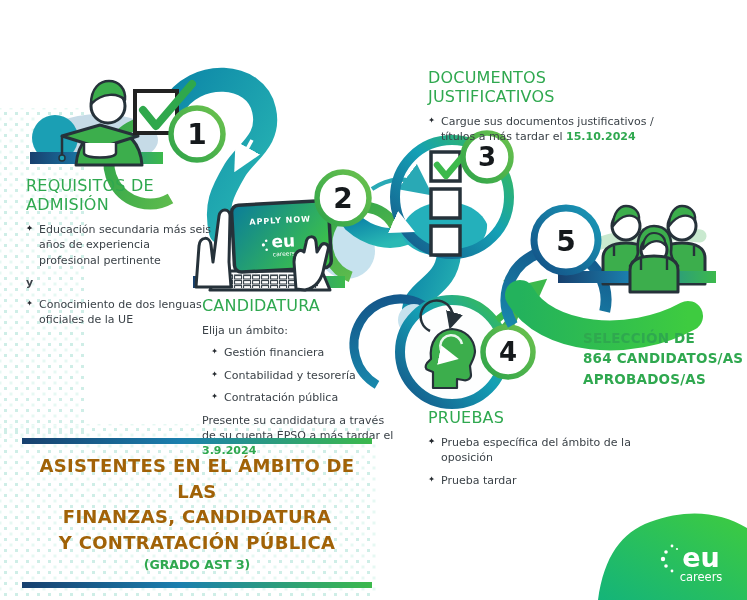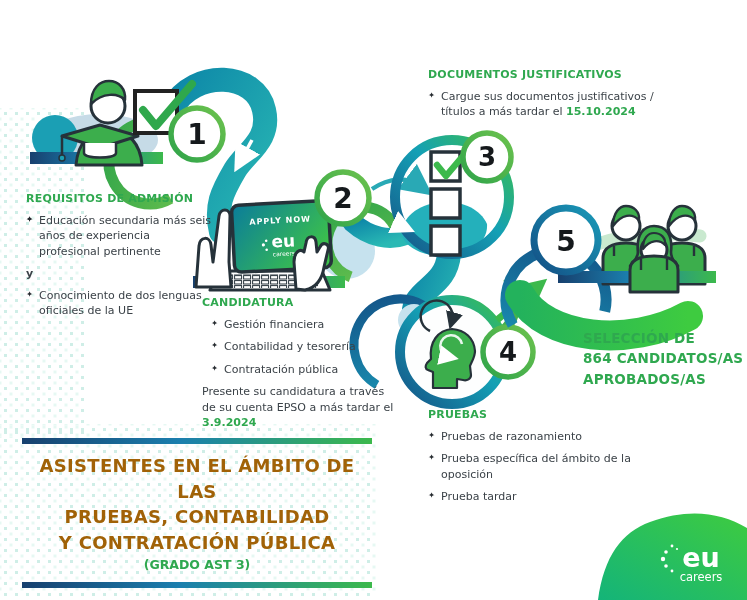--- a/index.html
+++ b/index.html
@@ -4,21 +4,21 @@
 <style>
   html,body{margin:0;padding:0;background:#fff;}
   .canvas{position:relative;width:747px;height:600px;background:#fff;overflow:hidden;
           font-family:"DejaVu Sans","Liberation Sans",sans-serif;}
   .dots{position:absolute;
         background-image:radial-gradient(#cfeee7 1.7px, rgba(0,0,0,0) 1.8px),
                          radial-gradient(#e6f8f3 1.7px, rgba(0,0,0,0) 1.8px);
         background-size:11px 11px;background-position:0 0,5.5px 5.5px;}
   .art{position:absolute;left:0;top:0;}
   .txt{position:absolute;}
-  .h{color:#2fa84f;font-weight:700;font-size:11px;letter-spacing:.2px;margin:0 0 8px 0;}
+  .h{color:#2fa84f;font-weight:400;font-size:16px;letter-spacing:.2px;margin:0 0 8px 0;}
   .body, .bl li, .conj, .closing, .intro{font-size:11px;color:#3b4248;line-height:1.4;}
   .bl{list-style:none;margin:0;padding:0;}
   .bl li{position:relative;padding-left:13px;margin:0 0 7px 0;}
   .bl .b{position:absolute;left:0;top:1px;font-size:8.5px;color:#24292e;}
   .bl.inner{margin-left:9px;}
   .conj{font-weight:700;margin:2px 0 6px 0;}
   .intro{margin:0 0 7px 0;}
   .closing{margin-top:0;}
   .deadline{color:#2fa84f;font-weight:700;}
   .sel{color:#2fa84f;font-weight:700;font-size:13.5px;line-height:1.5;letter-spacing:.2px;}
@@ -213,40 +213,41 @@
         <circle cx="663" cy="559" r="2.2" fill="#fff"></circle>
           <circle cx="666" cy="566" r="1.8" fill="#fff"></circle>
         <circle cx="672" cy="571" r="1.4" fill="#fff"></circle>
           <circle cx="677" cy="549" r="1.1" fill="#fff"></circle>
         <text x="701" y="567" text-anchor="middle" fill="#fff" font-size="27" font-weight="700">eu</text>
         <text x="701" y="581" text-anchor="middle" fill="#fff" font-size="11.5">careers</text>
       </g>
     </g>
   </svg>
 
-  <div class="txt" style="left:26px;top:192px;width:188px;">
+  <div class="txt" style="left:26px;top:176px;width:188px;">
     <h2 class="h">REQUISITOS DE ADMISIÓN</h2>
     <ul class="bl">
       <li>
         <span class="b">✦</span>
         </li>
       <li>
         <span class="b">✦</span>
         <span>Educación secundaria más seis años de experiencia profesional pertinente</span></li>
     </ul>
     <div class="conj">y</div>
     <ul class="bl">
       <li>
         <span class="b">✦</span>
         <span>Conocimiento de dos lenguas oficiales de la UE</span></li>
     </ul>
   </div>
 
   <div class="txt" style="left:202px;top:296px;width:198px;">
     <h2 class="h">CANDIDATURA</h2>
+    <p class="intro">Elija un ámbito:</p>
     <ul class="bl inner">
       <li>
         <span class="b">✦</span>
         <span>Gestión financiera</span></li>
       <li>
         <span class="b">✦</span>
         <span>Contabilidad y tesorería</span></li>
       <li>
         <span class="b">✦</span>
         <span>Contratación pública</span></li>
@@ -264,40 +265,40 @@
         <span>Cargue sus documentos justificativos / títulos a más tardar el </span><span class="deadline">15.10.2024</span>
       </li>
     </ul>
   </div>
 
   <div class="txt" style="left:428px;top:408px;width:205px;">
     <h2 class="h">PRUEBAS</h2>
     <ul class="bl">
       <li>
         <span class="b">✦</span>
-        <span>Pruebas de razonamiento</span></li>
+        </li>
       <li>
         <span class="b">✦</span>
         <span>Prueba específica del ámbito de la oposición</span></li>
       <li>
         <span class="b">✦</span>
         <span>Prueba tardar</span></li>
     </ul>
   </div>
 
   <div class="txt sel" style="left:583px;top:328px;width:175px;">
     <div>SELECCIÓN DE</div>
     <div>864 CANDIDATOS/AS</div>
     <div>APROBADOS/AS</div>
   </div>
 
   <div class="title-block">
     <div class="bar"></div>
     <div class="title-lines">
       <div>ASISTENTES EN EL ÁMBITO DE LAS</div>
-      <div>PRUEBAS, CONTABILIDAD</div>
+      <div>FINANZAS, CANDIDATURA</div>
       <div>Y CONTRATACIÓN PÚBLICA</div>
     </div>
     <div class="grade">(GRADO AST 3)</div>
     <div class="bar"></div>
   </div>
 
 </div>
 
 </body></html>

